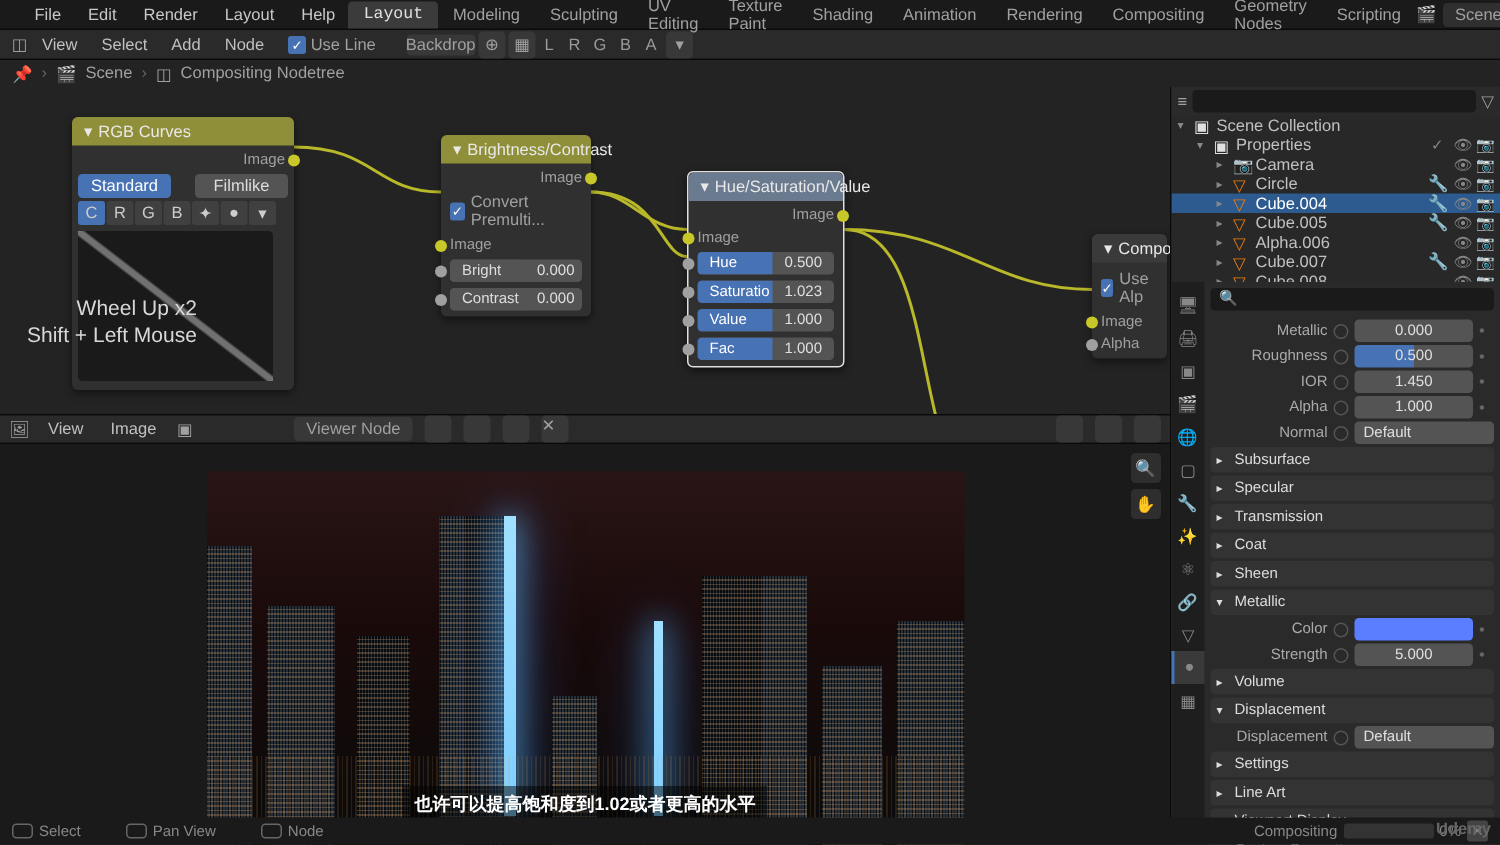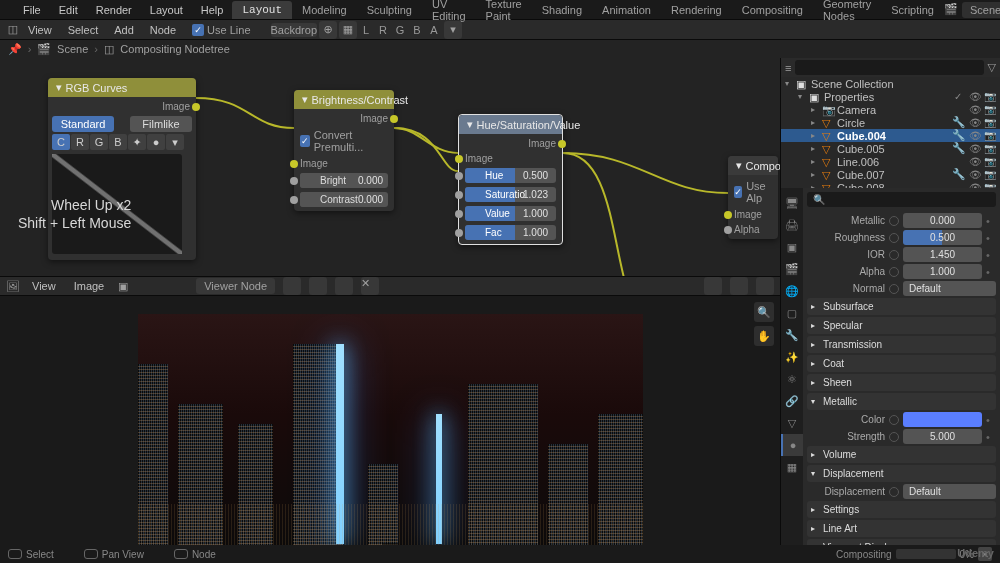--- a/index.html
+++ b/index.html
@@ -46,21 +46,21 @@
 .node.selected .node-header { background: #6a7a8f; }
 .node-body { padding: 2px 0; }
 .node-row { display: flex; align-items: center; padding: 2px 6px; gap: 4px; position: relative; font-size: 10px; }
 .node-row.out { justify-content: flex-end; }
 .sock { width: 8px; height: 8px; border-radius: 50%; position: absolute; }
 .sock.in { left: -4px; }
 .sock.out { right: -4px; }
 .sock.yellow { background: #c7c729; }
 .sock.gray { background: #a0a0a0; }
 .node-field { display: flex; background: #545454; border-radius: 3px; overflow: hidden; flex: 1; }
-.node-field .label { background: #4772b3; color: #fff; padding: 2px 20px; min-width: 50px; }
+.node-field .label { background: #4772b3; color: #fff; padding: 2px 8px; min-width: 50px; }
 .node-field .val { padding: 2px 8px; color: #e0e0e0; flex: 1; text-align: right; }
 .node-field.plain .label { background: #545454; color: #ddd; }
 .node-tabs { display: flex; gap: 16px; margin: 2px 4px; }
 .node-tabs .tab { flex: 1; text-align: center; padding: 2px; background: #545454; color: #ddd; border-radius: 3px; }
 .node-tabs .tab.active { background: #4772b3; color: #fff; }
 .node-letters { display: flex; gap: 0; margin: 2px 4px; }
 .node-letters .lb { width: 18px; height: 16px; background: #404040; color: #ccc; display: flex; align-items: center; justify-content: center; border-radius: 2px; margin-right: 1px; }
 .node-letters .lb.active { background: #4772b3; }
 .node-graph { width: 130px; height: 100px; background: #1a1a1a; margin: 4px; border-radius: 3px; position: relative; }
 .node-graph::after { content: ''; position: absolute; inset: 0; background: linear-gradient(to top right, transparent 48%, #aaa 49%, #aaa 51%, transparent 52%); opacity: 0.6; }
@@ -91,21 +91,21 @@
 
 .outliner { height: 155px; background: #282828; overflow: hidden; font-size: 11px; }
 .outliner .search { display: flex; align-items: center; padding: 2px 4px; background: #2a2a2a; gap: 4px; }
 .outliner .search input { flex: 1; background: #1a1a1a; border: none; color: #ccc; padding: 2px 4px; border-radius: 3px; font-size: 10px; }
 .outl-row { display: flex; align-items: center; padding: 1px 4px; gap: 3px; height: 13px; }
 .outl-row.selected { background: #2d5a8f; }
 .outl-row .indent { width: 10px; }
 .outl-row .tri { width: 8px; color: #888; font-size: 8px; }
 .outl-row .ico { width: 12px; height: 12px; }
 .outl-row .name { flex: 1; color: #c0c0c0; }
-.outl-row.selected .name { color: #fff; font-weight: bold; }
+.outl-row.selected .name { color: #fff; }
 .outl-row .eye { width: 12px; color: #888; font-size: 10px; }
 .ico-mesh { color: #e87d0d; }
 .ico-cam { color: #e87d0d; }
 .ico-mod { color: #4ec9b0; }
 .ico-coll { color: #e0e0e0; }
 
 
 .props { flex: 1; background: #2a2a2a; display: flex; }
 .prop-tabs { width: 22px; background: #1e1e1e; display: flex; flex-direction: column; padding-top: 4px; }
 .prop-tabs .pt { width: 22px; height: 22px; display: flex; align-items: center; justify-content: center; color: #888; cursor: pointer; }
@@ -383,20 +383,21 @@
         <div class="building" style="left:460px;width:45px;height:150px">
             <div class="windows"></div>
           </div>
         <div style="position:absolute;bottom:0;left:0;right:0;height:60px;background-image:repeating-linear-gradient(to right,rgba(200,150,80,0.15) 0,rgba(200,150,80,0.15) 1px,transparent 1px,transparent 3px)"></div>
       </div>
       <div class="viewer-tools">
         <div class="tool">🔍</div>
         <div class="tool">✋</div>
       </div>
       <div class="subtitle">
+        <div class="line1">也许可以提高饱和度到1.02或者更高的水平</div>
       </div>
     </div>
   </div>
 
   <div class="right-col">
     <div class="outliner">
       <div class="search">
         <span>≡</span>
         <input placeholder="" style="">
         <span>▽</span>
@@ -454,21 +455,21 @@
             <span class="name">Cube.005</span>
             <span class="ico-mod">🔧</span>
             <span class="eye">👁</span>
             <span class="eye">📷</span>
           </div>
           <div class="outl-row">
             <span class="indent"></span>
             <span class="indent"></span>
             <span class="tri">▸</span>
             <span class="ico ico-mesh">▽</span>
-            <span class="name">Line.006</span>
+            <span class="name">Alpha.006</span>
             <span style="width:12px"></span>
             <span class="eye">👁</span>
             <span class="eye">📷</span>
           </div>
           <div class="outl-row">
             <span class="indent"></span>
             <span class="indent"></span>
             <span class="tri">▸</span>
             <span class="ico ico-mesh">▽</span>
             <span class="name">Cube.007</span>

